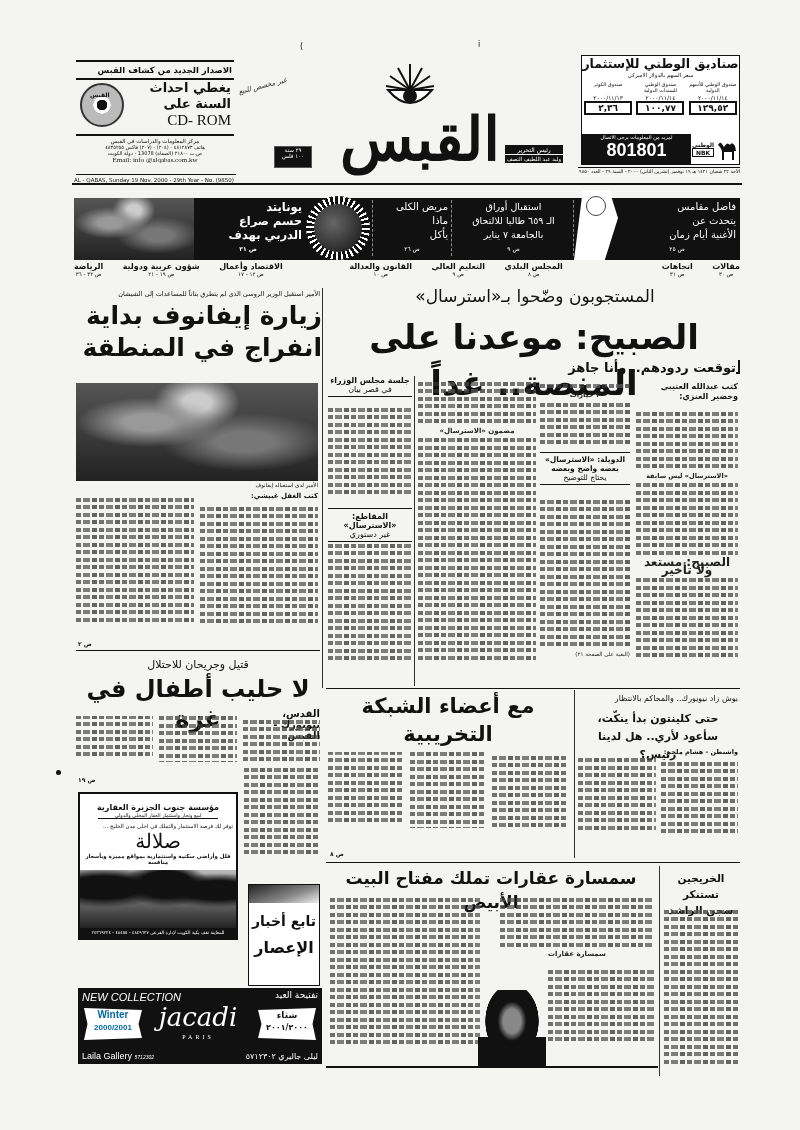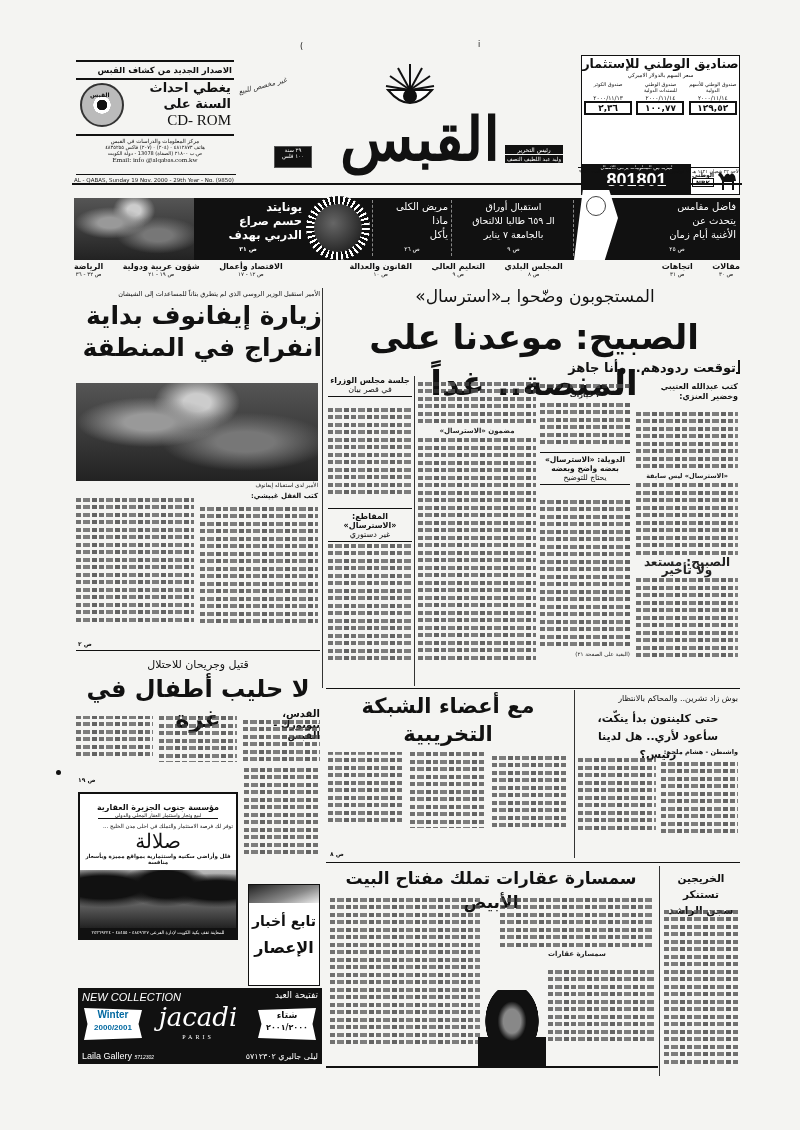--- a/index.html
+++ b/index.html
@@ -75,21 +75,21 @@
 
 <div class="abs dark ctr" style="left:274px;top:146px;width:38px;height:22px;font-size:5.5px;border:1px solid #555;">
   <div>٢٩ سنة</div>
   <div>١٠٠ فلس</div>
 </div>
 <div class="abs" style="left:505px;top:145px;width:58px;">
   <div class="dark ctr" style="font-size:6px;padding:1px;margin-bottom:1px;">رئيس التحرير</div>
   <div class="dark ctr" style="font-size:5.5px;padding:1px;">وليد عبد اللطيف النصف</div>
 </div>
 
-<div class="abs boxed" style="left:581px;top:55px;width:159px;height:140px;background:#fff;">
+<div class="abs boxed" style="left:581px;top:55px;width:159px;height:110px;background:#fff;">
   <div class="rtl ctr bold" style="font-size:12.5px;line-height:16px;text-align:center;">صناديق الوطني للإستثمار</div>
   <div class="ctr" style="font-size:5.5px;direction:rtl;">سعر السهم بالدولار الاميركي</div>
   <div style="display:flex;flex-direction:row-reverse;justify-content:space-around;margin-top:3px;">
     <div class="ctr" style="width:48px;">
       <div style="font-size:5px;height:13px;direction:rtl;">صندوق الوطني للأسهم الدولية</div>
       <div style="font-size:6px;">٢٠٠٠/١١/١٤</div>
       <div class="boxed bold" style="font-size:9px;border-width:2px;">١٢٩,٥٢</div>
     </div>
     <div class="ctr" style="width:48px;">
       <div style="font-size:5px;height:13px;direction:rtl;">صندوق الوطني للسندات الدولية</div>
@@ -516,21 +516,21 @@
     <span class="filler"></span>
     <span class="filler"></span>
     <span class="filler"></span>
     <span class="filler"></span>
     <span class="filler"></span>
     <span class="filler"></span>
     <span class="filler"></span>
 </div>
 <div class="abs pageref bold" style="left:330px;top:850px;">ص ٨</div>
 <div class="vr" style="left:574px;top:690px;height:168px;"></div>
-<div class="abs rtl" style="left:578px;top:694px;width:160px;font-size:8px;">بوش زاد تشرين.. والمحاكم بالانتظار</div>
+<div class="abs rtl" style="left:578px;top:694px;width:160px;font-size:8px;">بوش زاد نيويورك.. والمحاكم بالانتظار</div>
 <div class="abs ctr bold" style="left:578px;top:710px;width:160px;font-size:11px;line-height:18px;direction:rtl;">
   <div>حتى كلينتون بدأ ينكّت،</div>
   <div>سأعود لأري.. هل لدينا رئيس؟</div>
 </div>
 <div class="abs rtl bold" style="left:578px;top:748px;width:160px;font-size:6.5px;">واشنطن - هشام ملحم:</div>
 <div class="abs body-text" style="left:578px;top:758px;width:160px;height:96px;column-count:2;column-gap:5px;">
   <span class="filler"></span>
     <span class="filler"></span>
     <span class="filler"></span>
     <span class="filler"></span>

